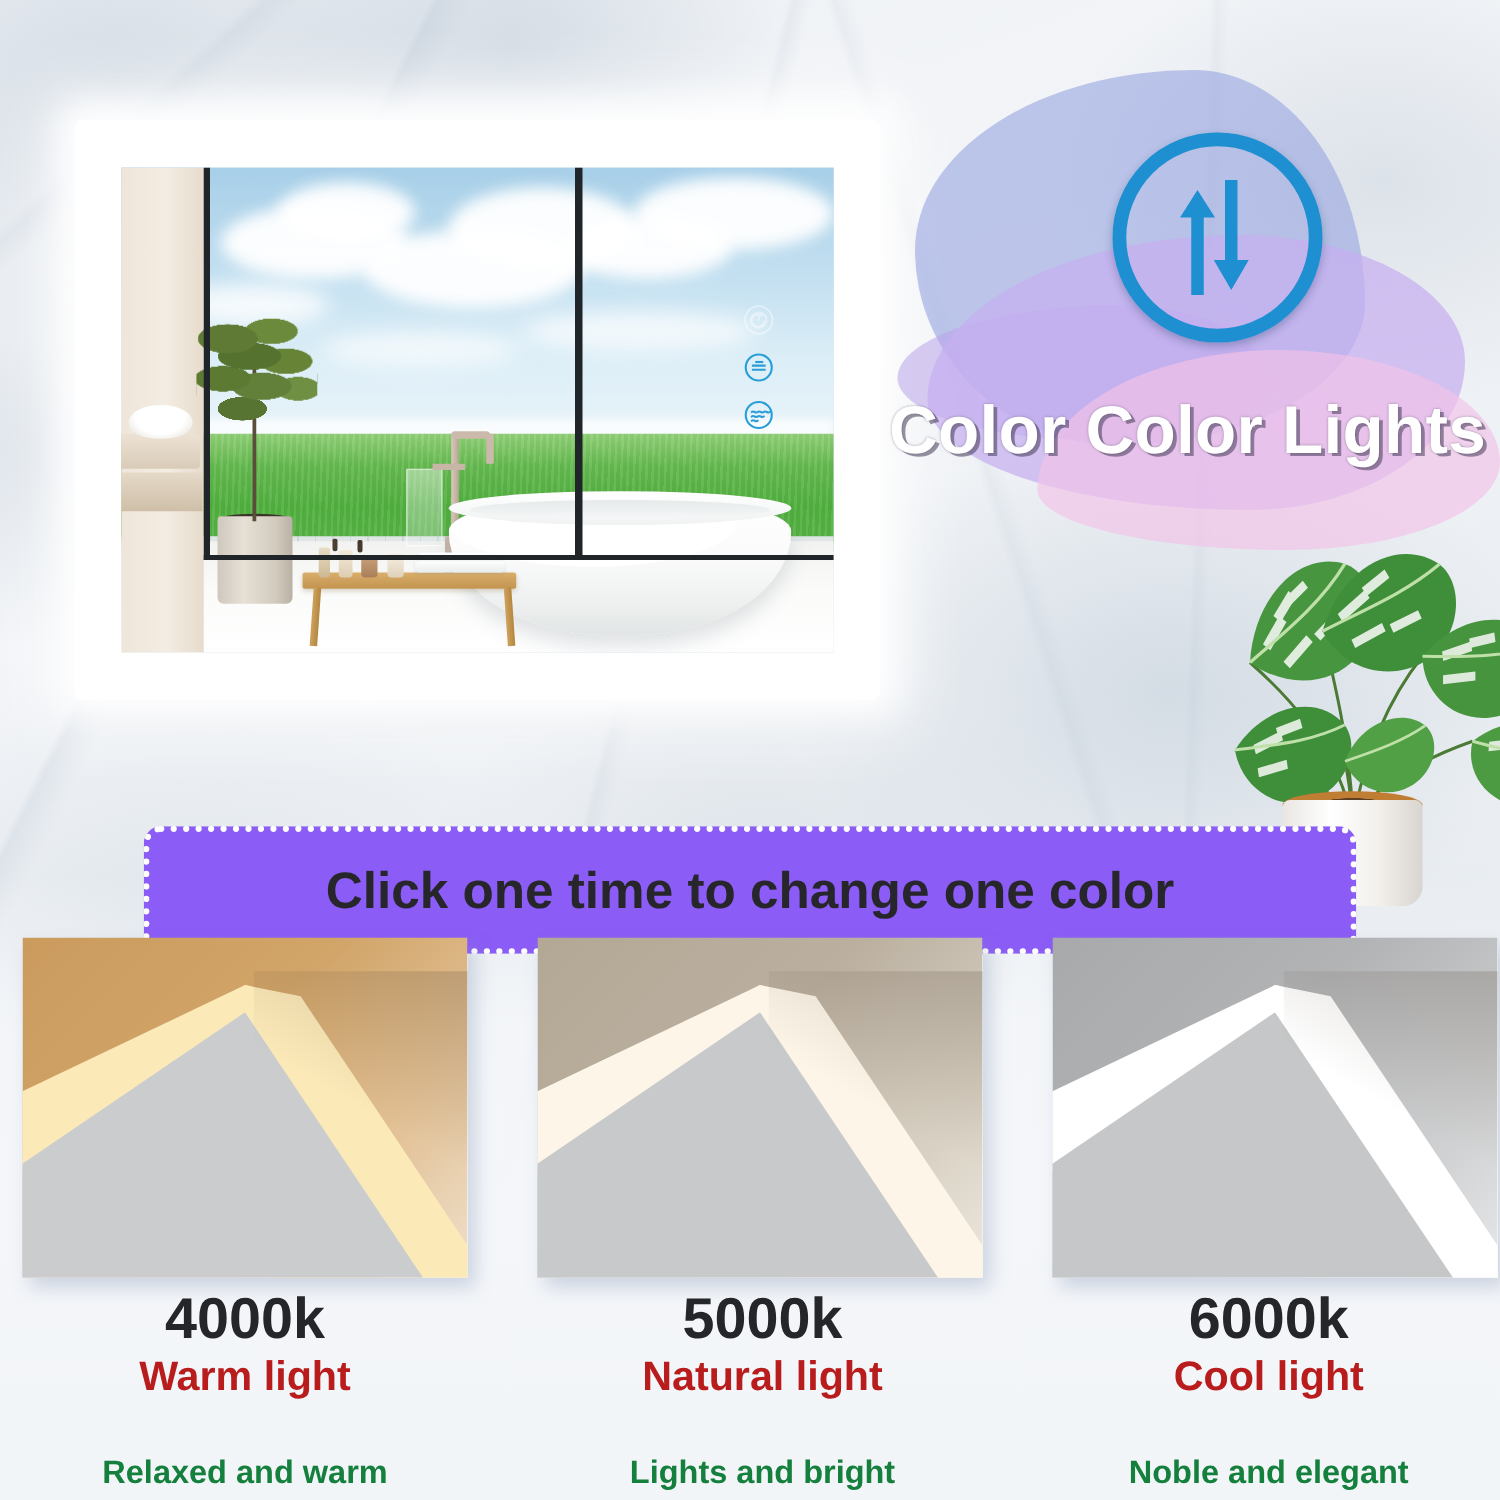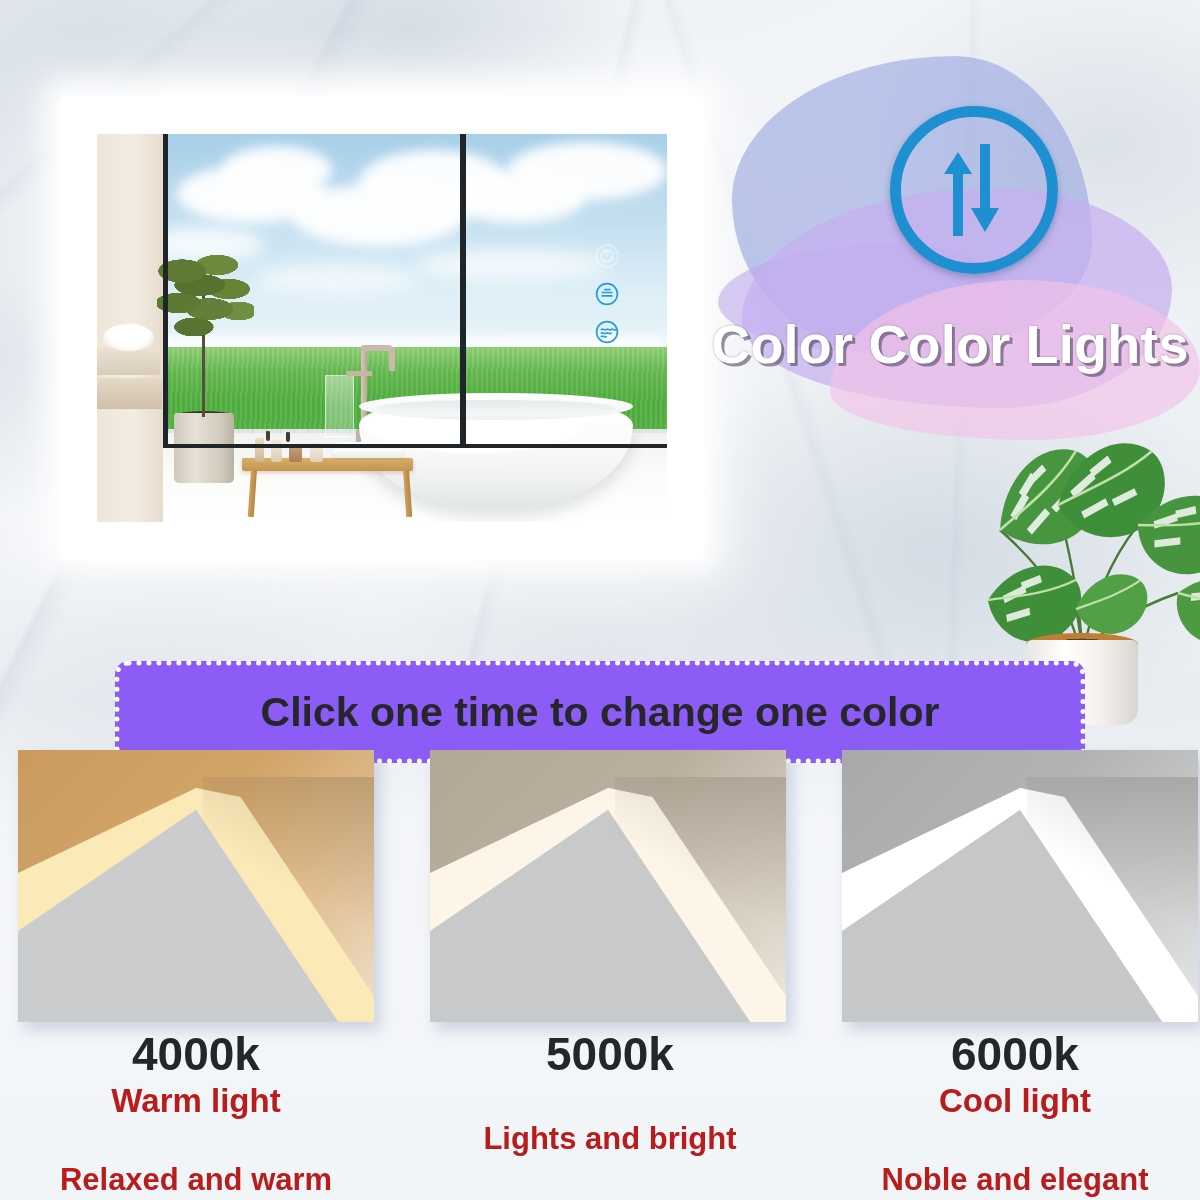--- a/index.html
+++ b/index.html
@@ -306,21 +306,21 @@
     pointer-events:none;
   }
 
   
   .caption{ position:absolute; width:390px; text-align:center; }
   #cap-4000{ left:1px;   top:1030px; }
   #cap-5000{ left:415px; top:1030px; }
   #cap-6000{ left:820px; top:1030px; }
   .kelvin{ font-size:46px; font-weight:700; color:#242629; line-height:1.06; }
   .quality{ font-size:33px; font-weight:700; color:#b91c1c; line-height:1.2; margin-top:2px; }
-  .mood{ font-size:31px; font-weight:700; color:#b91c1c; margin-top:42px; white-space:nowrap; }
+  .mood{ font-size:26px; font-weight:700; color:#15803d; margin-top:42px; white-space:nowrap; }
 </style>
 </head>
 <body>
 
 <div id="stage">
 
   <div class="bg-base"></div>
   <div class="bg-veins"></div>
   <div class="bg-bottomwash"></div>
 
@@ -525,20 +525,21 @@
     <div class="edge-shadow"></div>
   </div>
 
   <div class="caption" id="cap-4000">
     <div class="kelvin">4000k</div>
     <div class="quality">Warm light</div>
     <div class="mood">Relaxed and warm</div>
   </div>
   <div class="caption" id="cap-5000">
     <div class="kelvin">5000k</div>
+    <div class="quality">Natural light</div>
     <div class="mood">Lights and bright</div>
   </div>
   <div class="caption" id="cap-6000">
     <div class="kelvin">6000k</div>
     <div class="quality">Cool light</div>
     <div class="mood">Noble and elegant</div>
   </div>
 
 </div>
 

